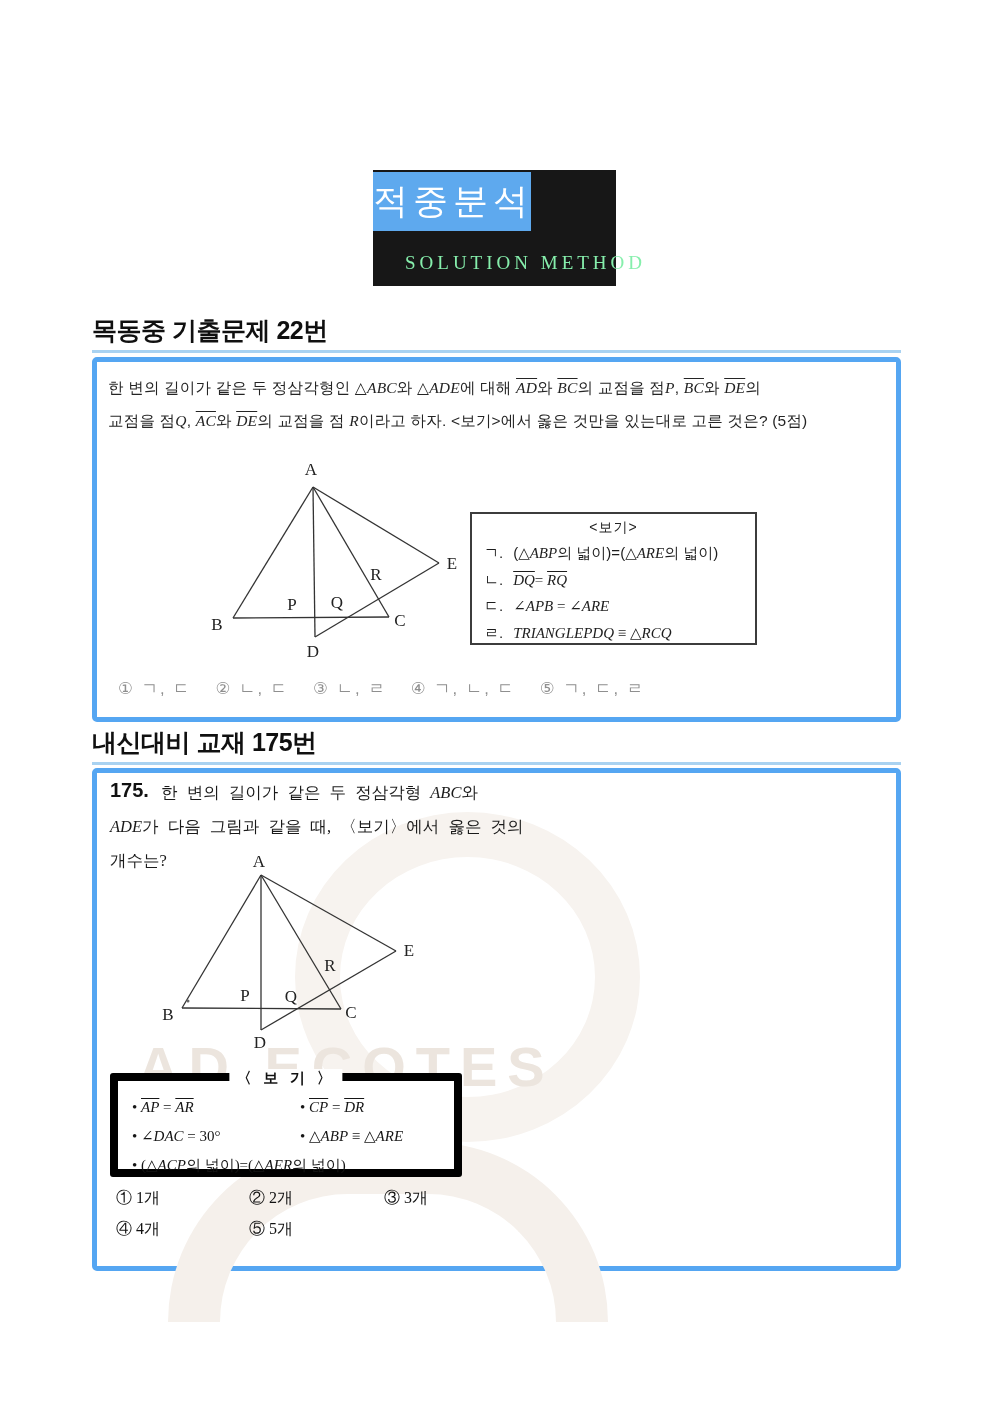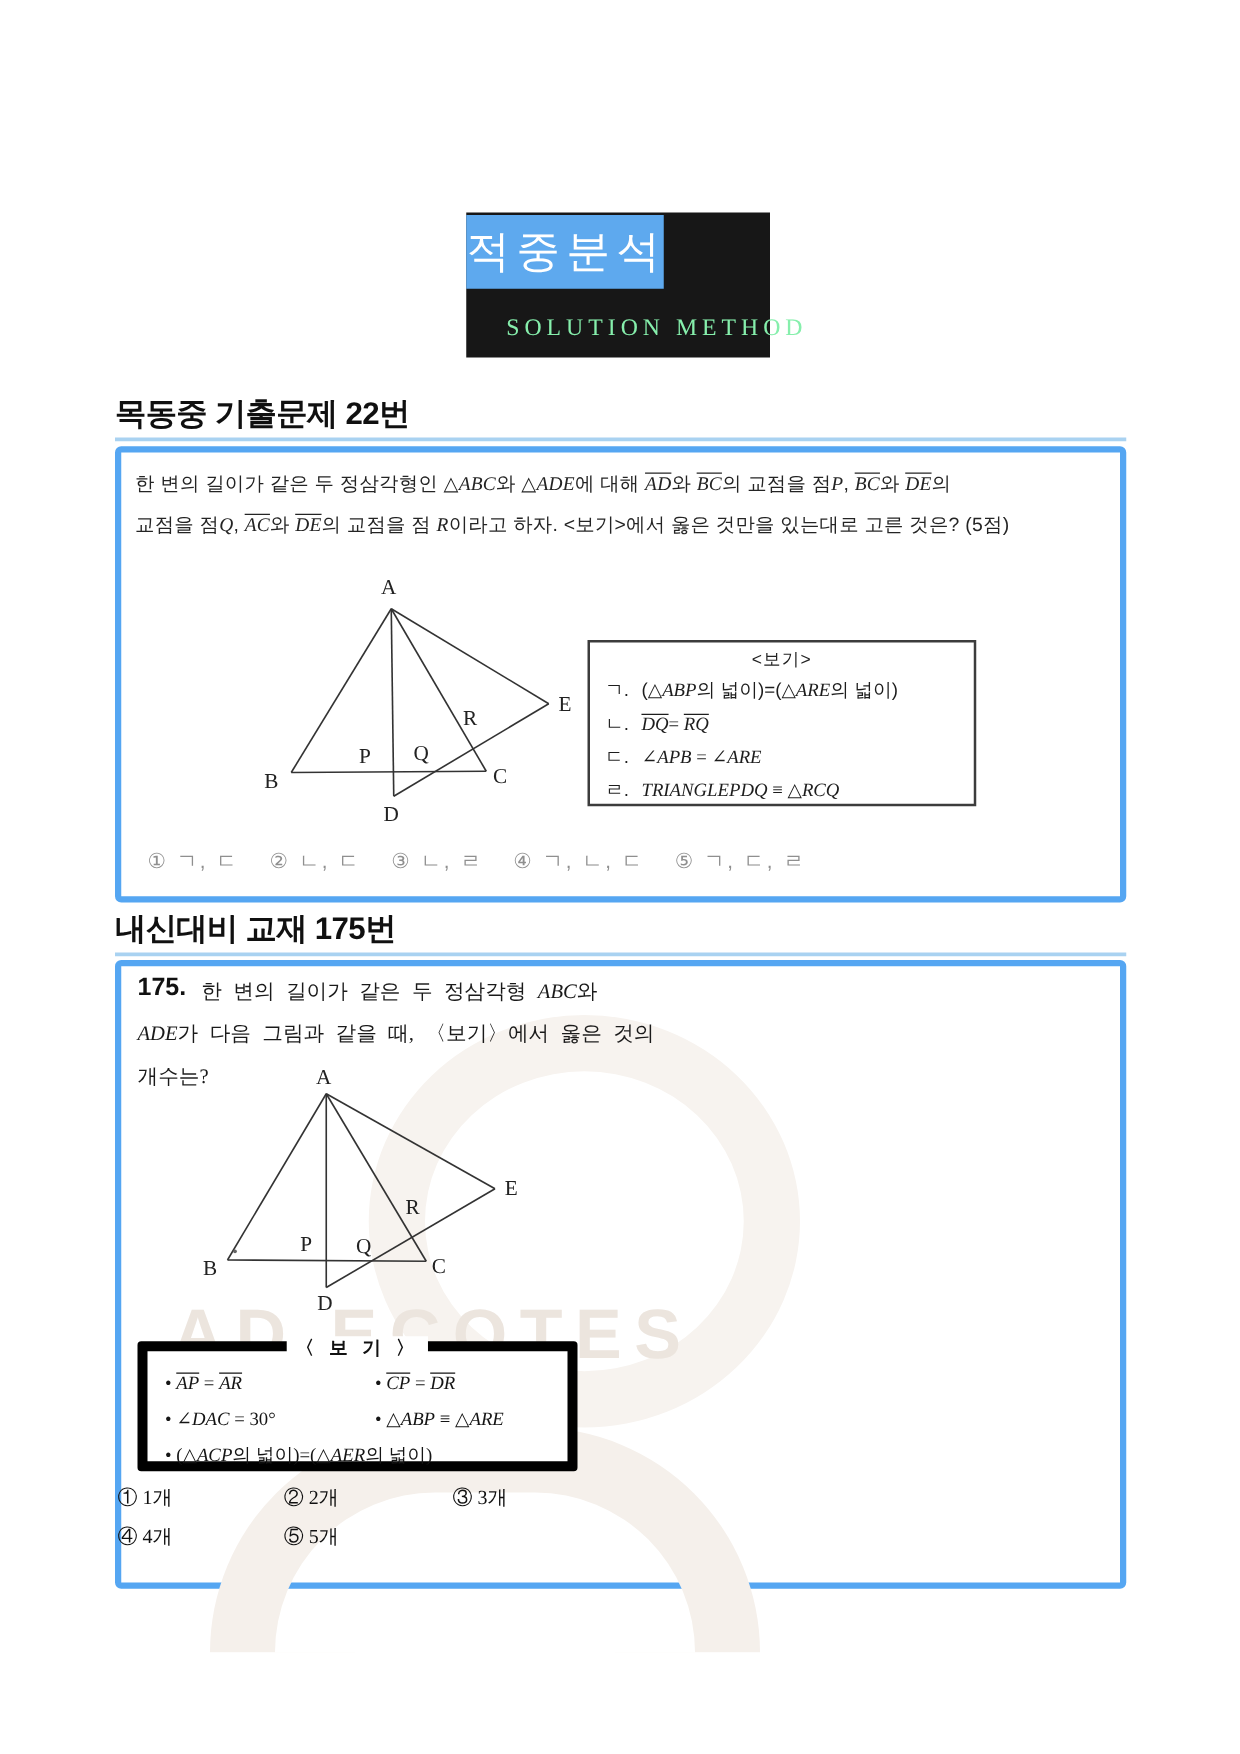--- a/index.html
+++ b/index.html
@@ -47,21 +47,21 @@
   .seg-r  { font-family:"Liberation Serif","DejaVu Serif",serif; }
 
   
   .figure-svg line { stroke:#333333; stroke-width:1.3; }
   .figure-svg text {
     font-family:"Liberation Serif","DejaVu Serif",serif; font-size:17px; fill:#222222;
     text-anchor:middle;
   }
 
   
-  #boki1 { left:470px; top:512px; width:311px; height:133px; border:2px solid #3c3c3c; box-sizing:border-box; background:#fff; }
+  #boki1 { left:470px; top:512px; width:287px; height:133px; border:2px solid #3c3c3c; box-sizing:border-box; background:#fff; }
   #boki1 .boki-title { text-align:center; font-size:14px; letter-spacing:1px; margin-top:5px; color:#222; }
   #boki1 .boki-items { padding:3px 8px 0 12px; }
   #boki1 .item-row { font-size:15px; line-height:26.5px; white-space:nowrap; }
   #boki1 .item-label { margin-right:10px; }
 
   
   #choices1 { left:118px; top:678px; display:flex; gap:24px; color:#8f8f8f; font-size:16.5px; letter-spacing:2px; white-space:nowrap; }
   #p2-number { left:110px; top:779px; font-size:20px; font-weight:700; color:#111; }
   .p2-line { font-family:"Liberation Serif","DejaVu Serif",serif; font-size:16.5px; color:#1a1a1a; word-spacing:5px; white-space:nowrap; }
   #p2-line1 { left:161px; top:782px; }
@@ -96,21 +96,21 @@
   }
   #boki2 .boki-items {
     display:grid; grid-template-columns:168px 1fr; padding:12px 8px 0 14px;
     font-family:"Liberation Serif","DejaVu Serif",serif; font-size:15px; line-height:29px; color:#151515;
   }
   #boki2 .item-row { white-space:nowrap; }
   #boki2 .item-row.wide { grid-column:1 / 3; }
 
   
   #choices2 {
-    left:94px; top:1188px; width:400px; display:grid;
+    left:116px; top:1188px; width:400px; display:grid;
     grid-template-columns:133px 135px 1fr; row-gap:10px;
     font-family:"Liberation Serif","DejaVu Serif",serif; font-size:16px; color:#111;
     white-space:nowrap;
   }
 </style>
 </head>
 <body>
 
 <div id="page">
 

